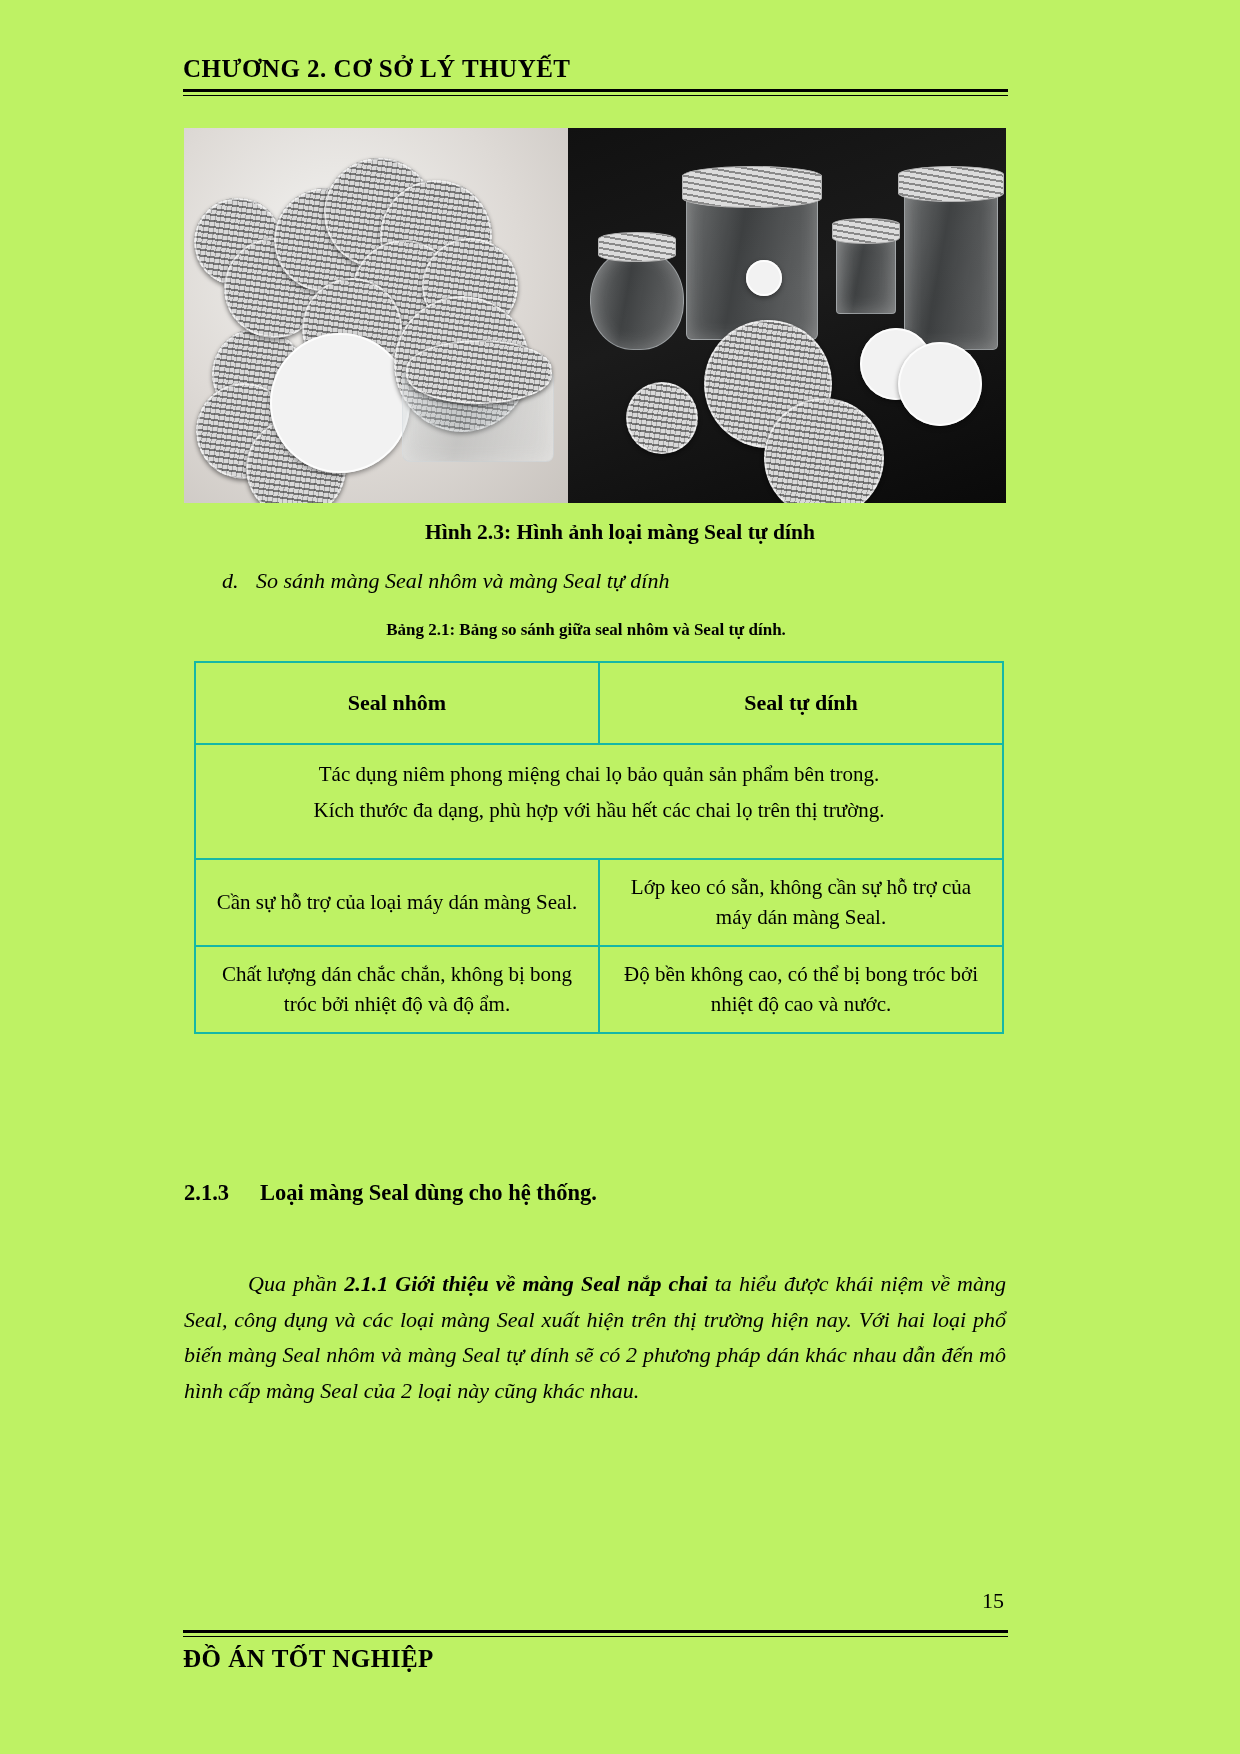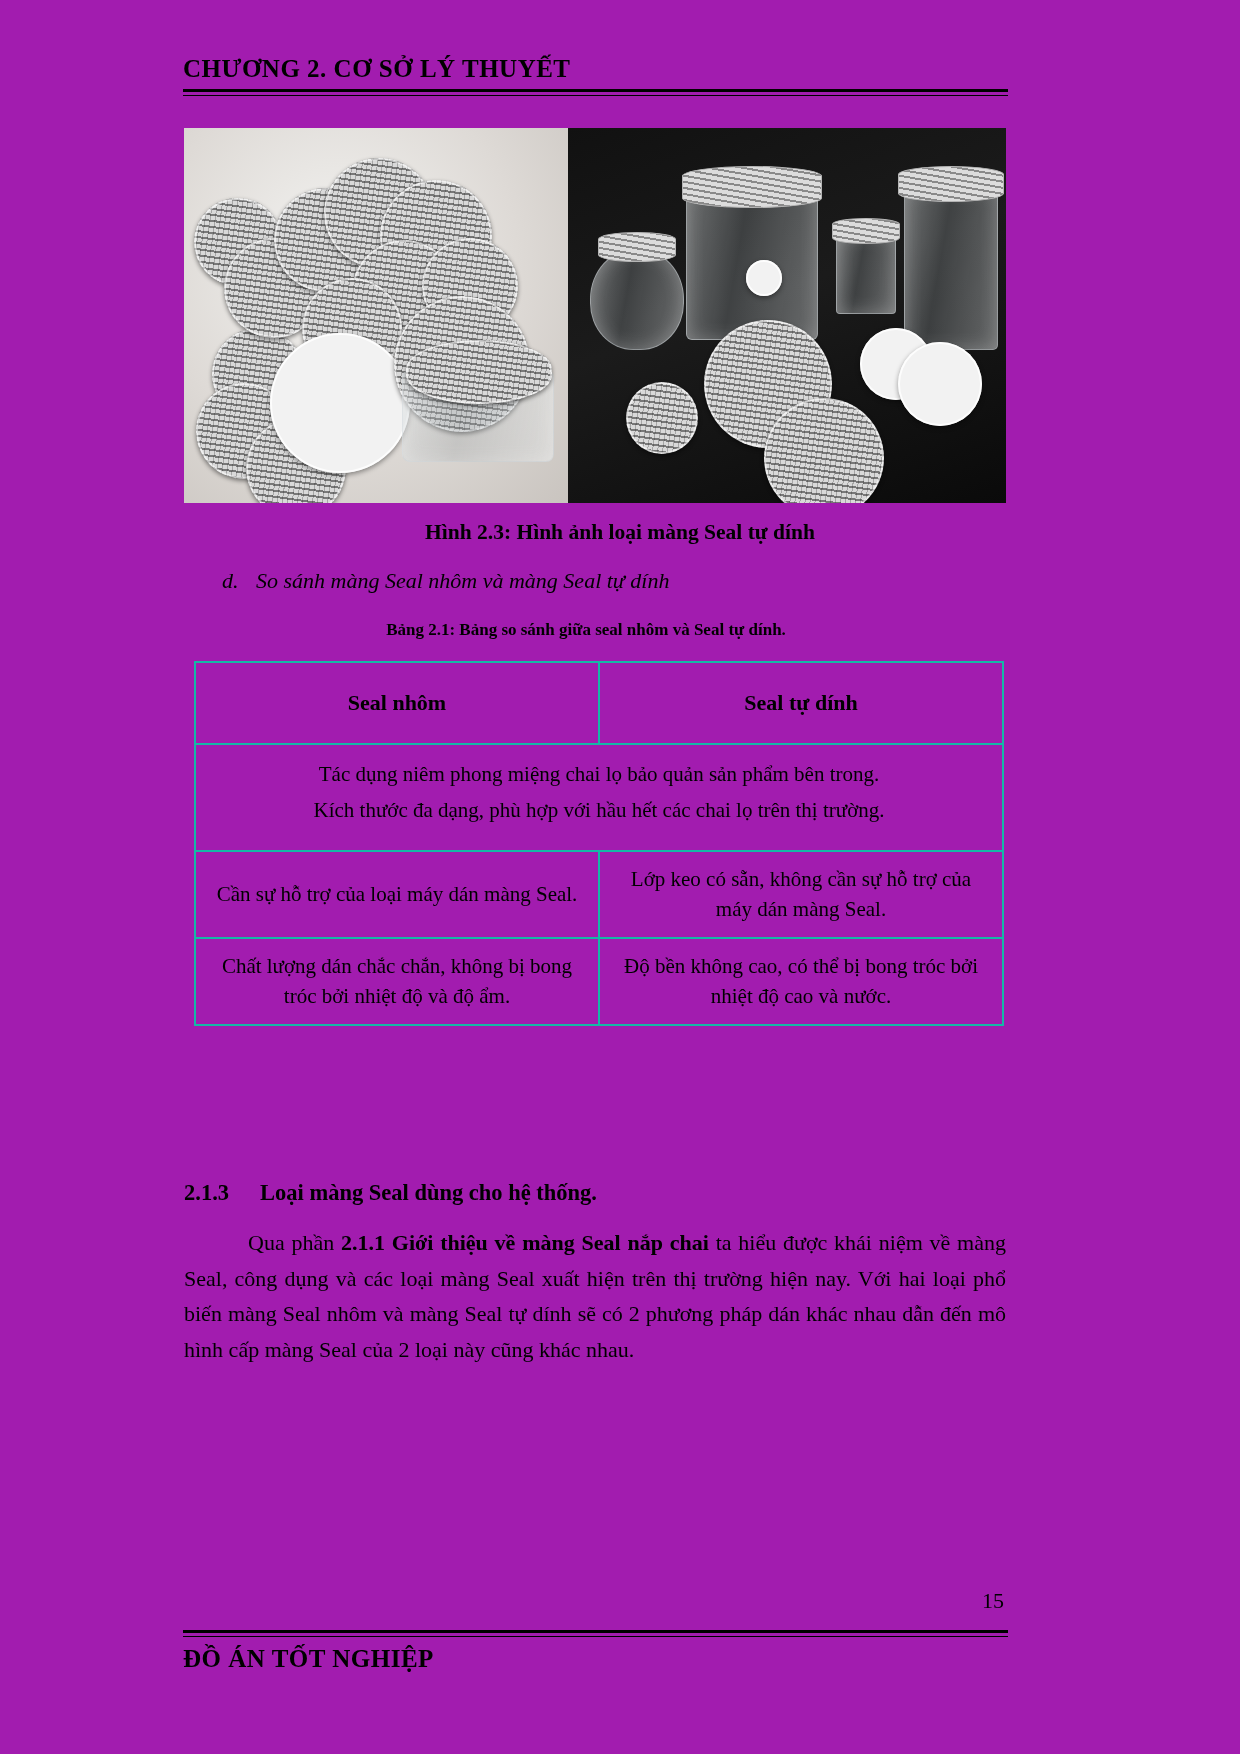--- a/index.html
+++ b/index.html
@@ -5,21 +5,21 @@
   html, body {
     margin: 0;
     padding: 0;
     background: #ffffff;
   }
   .page {
     position: relative;
     width: 1240px;
     height: 1754px;
     margin: 0 auto;
-    background: #a21caf;
+    background: #bef264;
     font-family: "Liberation Serif", serif;
     color: #000000;
     box-sizing: border-box;
     overflow: hidden;
   }
 
   
   .header {
     position: absolute;
     left: 183px;
@@ -146,41 +146,42 @@
   table.cmp th {
     font-weight: bold;
     font-size: 22px;
     height: 56px;
   }
   table.cmp td.common {
     text-align: center;
     padding: 14px 20px 16px 20px;
   }
   table.cmp td.common p { margin: 0 0 6px 0; }
-  table.cmp td.common p:last-child { margin-bottom: 8px; }
+  table.cmp td.common p:last-child { margin-bottom: 16px; }
 
   
   .sec-head {
     position: absolute;
     left: 184px;
     top: 1180px;
     font-size: 22.5px;
     font-weight: bold;
   }
   .sec-head .num { display: inline-block; width: 76px; }
 
   .body-text {
     position: absolute;
     left: 184px;
-    top: 1225px;
+    top: 1266px;
     width: 822px;
     font-size: 22px;
     line-height: 1.62;
     text-align: justify;
     text-indent: 64px;
+    font-style: italic;
   }
   .body-text b { font-weight: bold; }
 
   
   .page-number {
     position: absolute;
     right: 236px;
     top: 1588px;
     font-size: 22px;
   }

